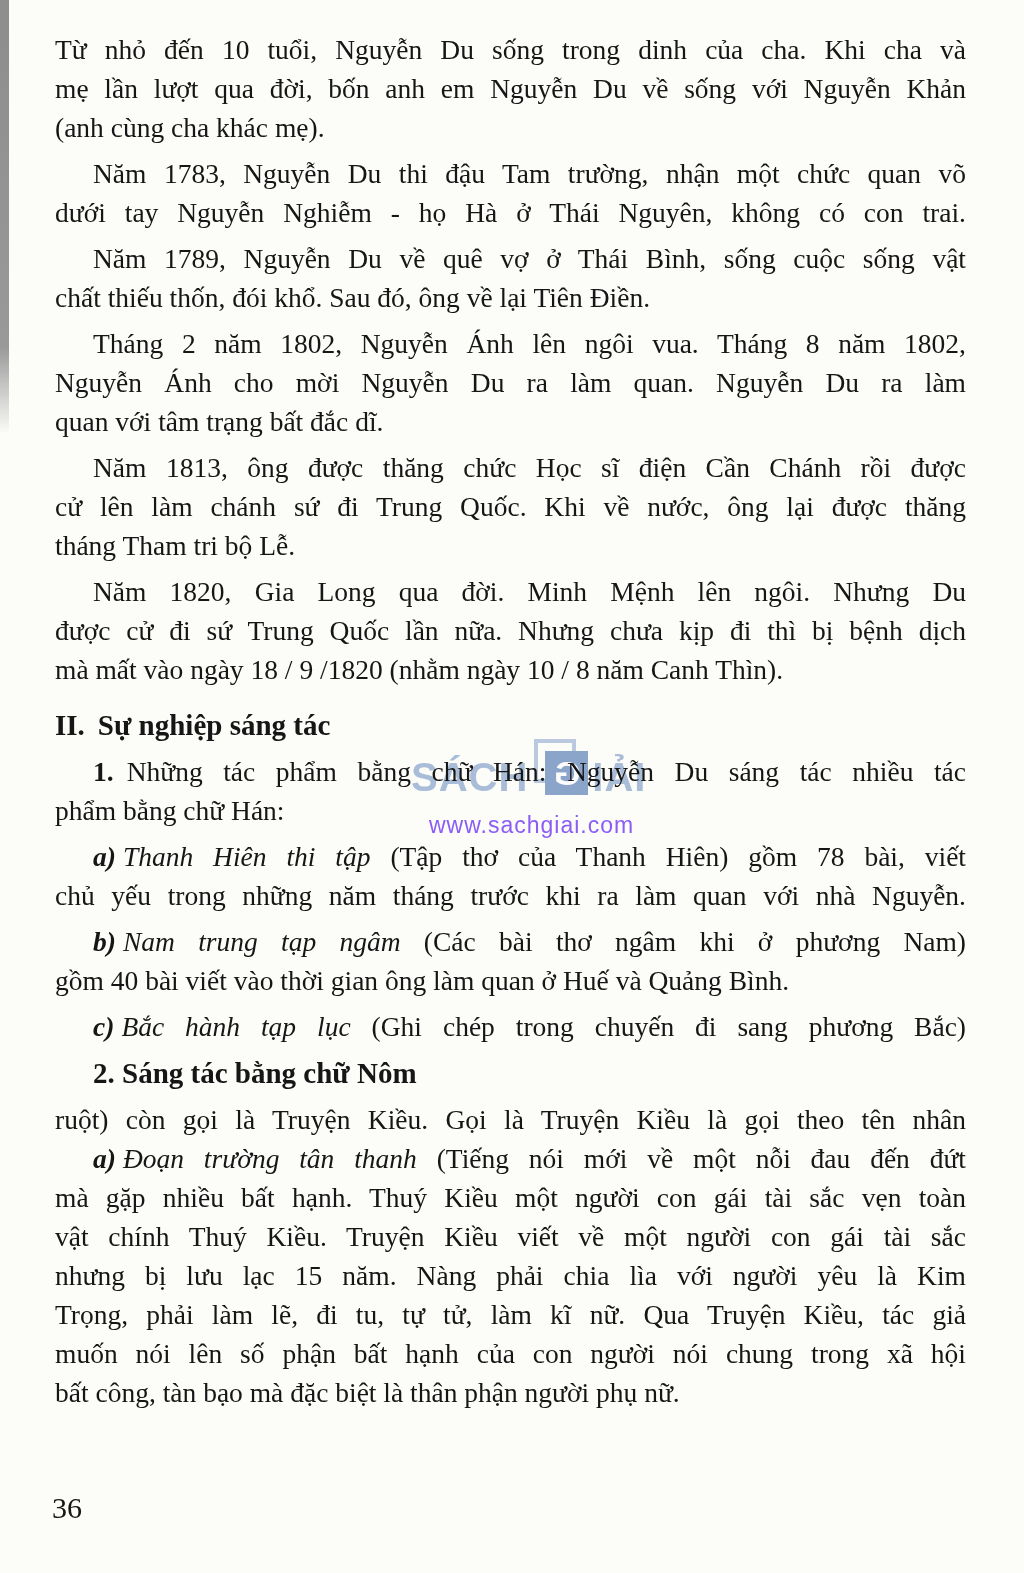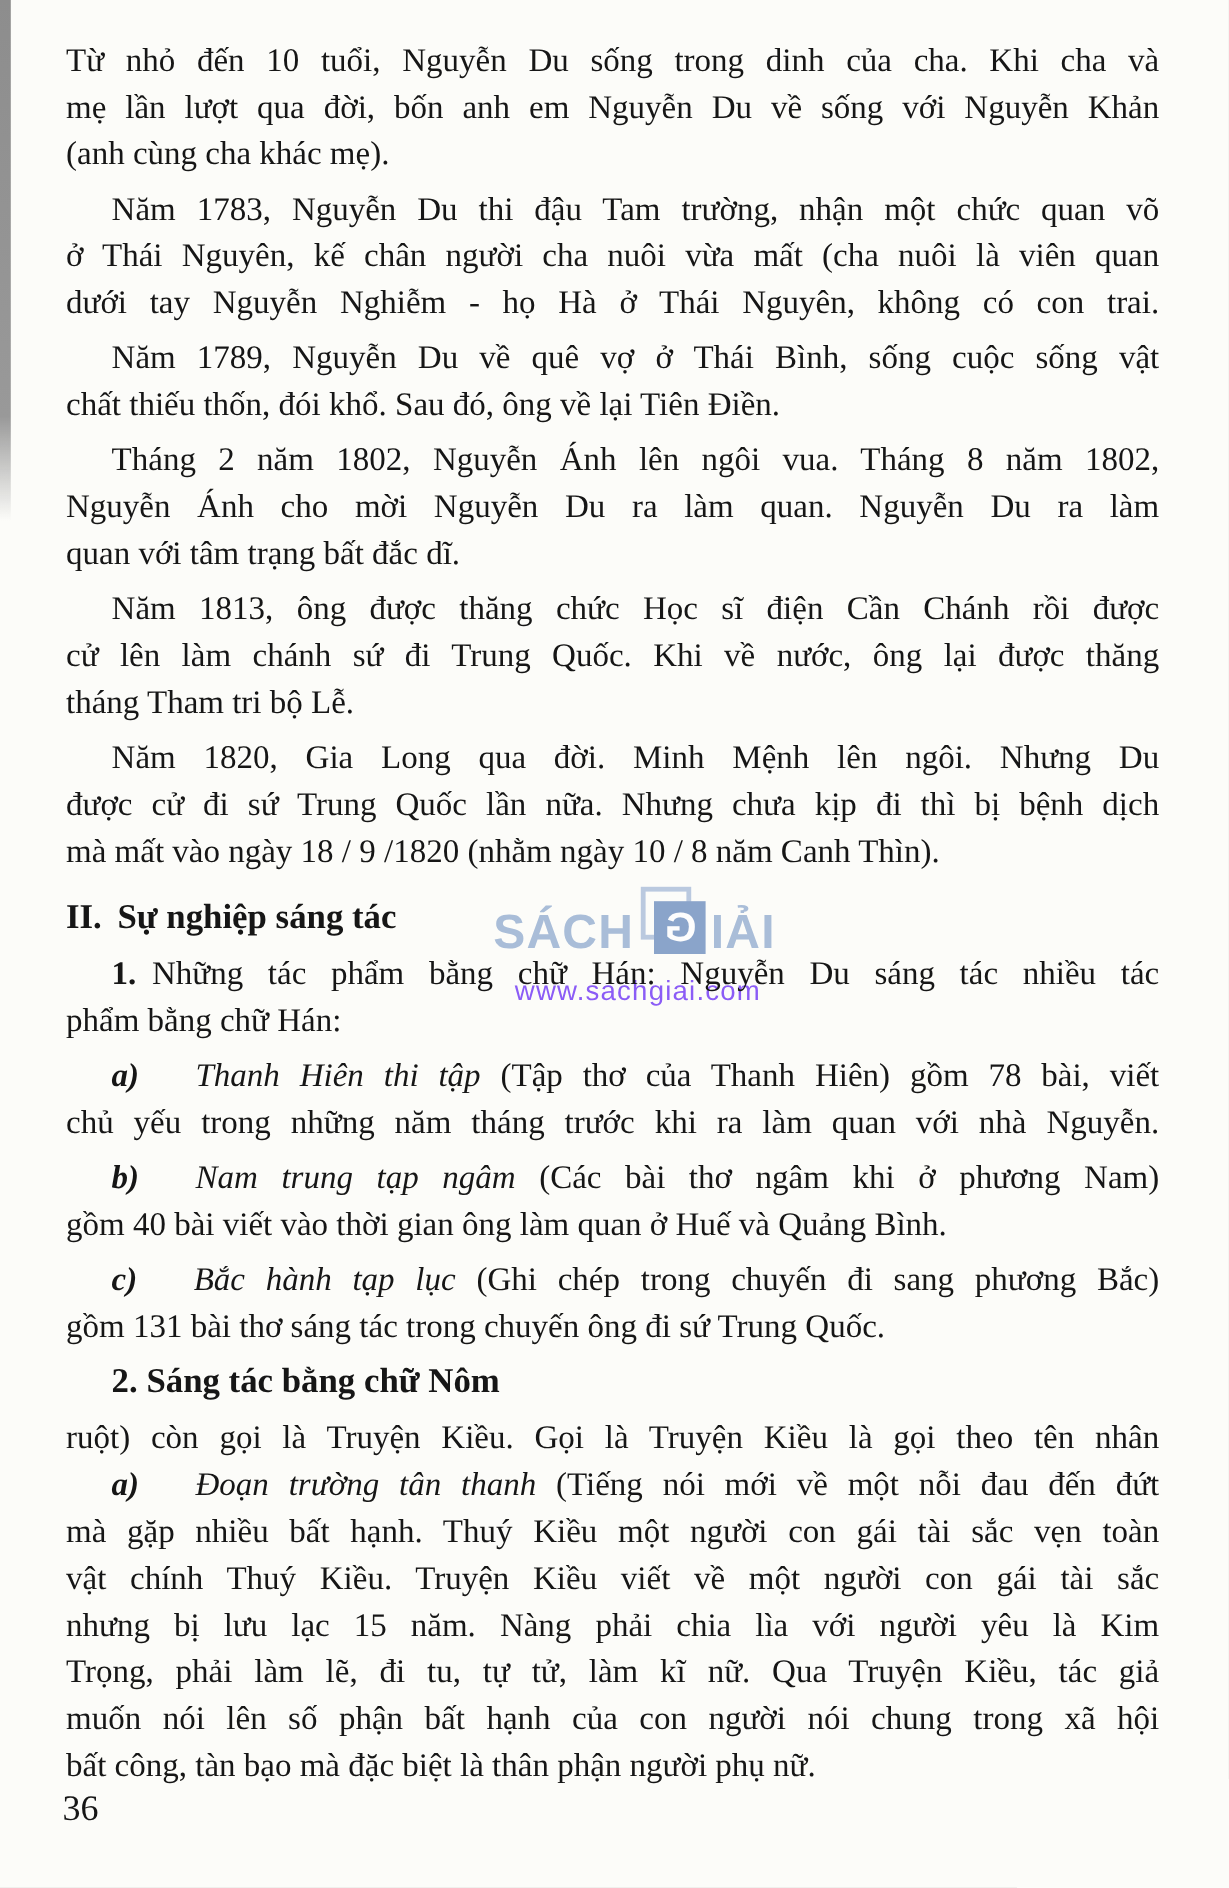--- a/index.html
+++ b/index.html
@@ -25,21 +25,21 @@
   
   .content{position:absolute;left:55px;top:30px;width:911px;z-index:1;}
   .ln{font-size:27.5px;line-height:39px;height:39px;text-align:justify;text-align-last:justify;}
   .end{text-align:left;text-align-last:auto;}
   .ind{padding-left:38px;}
   .para{margin-top:7px;}
   .first{margin-top:0;}
   .h2gap{margin-top:16px;}
   .hln{font-size:29px;line-height:40px;height:40px;font-weight:bold;text-align:left;}
   .b{font-weight:bold;}
-  .i{font-style:italic;margin-left:40px;}
+  .i{font-style:italic;}
   .bi{font-weight:bold;font-style:italic;}
   .mk{margin-right:13px;}
   .mk2{margin-right:7px;}
   .pgnum{position:absolute;left:52px;top:1490px;z-index:1;font-size:30px;line-height:36px;}
 </style>
 </head>
 <body>
 
 <div class="page">
 
@@ -60,21 +60,20 @@
   <div class="content">
 
     <div class="para first">
       <div class="ln">Từ nhỏ đến 10 tuổi, Nguyễn Du sống trong dinh của cha. Khi cha và</div>
       <div class="ln">mẹ lần lượt qua đời, bốn anh em Nguyễn Du về sống với Nguyễn Khản</div>
       <div class="ln end">(anh cùng cha khác mẹ).</div>
     </div>
 
     <div class="para">
       <div class="ln ind">Năm 1783, Nguyễn Du thi đậu Tam trường, nhận một chức quan võ</div>
-      <div class="ln">ở Thái Nguyên, kế chân người cha nuôi vừa mất (cha nuôi là viên quan</div>
       <div class="ln">dưới tay Nguyễn Nghiễm - họ Hà ở Thái Nguyên, không có con trai.</div>
     </div>
 
     <div class="para">
       <div class="ln ind">Năm 1789, Nguyễn Du về quê vợ ở Thái Bình, sống cuộc sống vật</div>
       <div class="ln end">chất thiếu thốn, đói khổ. Sau đó, ông về lại Tiên Điền.</div>
     </div>
 
     <div class="para">
       <div class="ln ind">Tháng 2 năm 1802, Nguyễn Ánh lên ngôi vua. Tháng 8 năm 1802,</div>
@@ -121,21 +120,20 @@
         <span>(Các bài thơ ngâm khi ở phương Nam)</span>
       </div>
       <div class="ln end">gồm 40 bài viết vào thời gian ông làm quan ở Huế và Quảng Bình.</div>
     </div>
 
     <div class="para">
       <div class="ln ind">
         <span class="bi mk2">c)</span><span class="i">Bắc hành tạp lục</span>
         <span>(Ghi chép trong chuyến đi sang phương Bắc)</span>
       </div>
-      <div class="ln end">gồm 131 bài thơ sáng tác trong chuyến ông đi sứ Trung Quốc.</div>
     </div>
 
     <div class="para">
       <div class="hln ind">2. Sáng tác bằng chữ Nôm</div>
     </div>
 
     <div class="para">
       <div class="ln">ruột) còn gọi là Truyện Kiều. Gọi là Truyện Kiều là gọi theo tên nhân</div>
       <div class="ln ind">
         <span class="bi mk2">a)</span><span class="i">Đoạn trường tân thanh</span>

